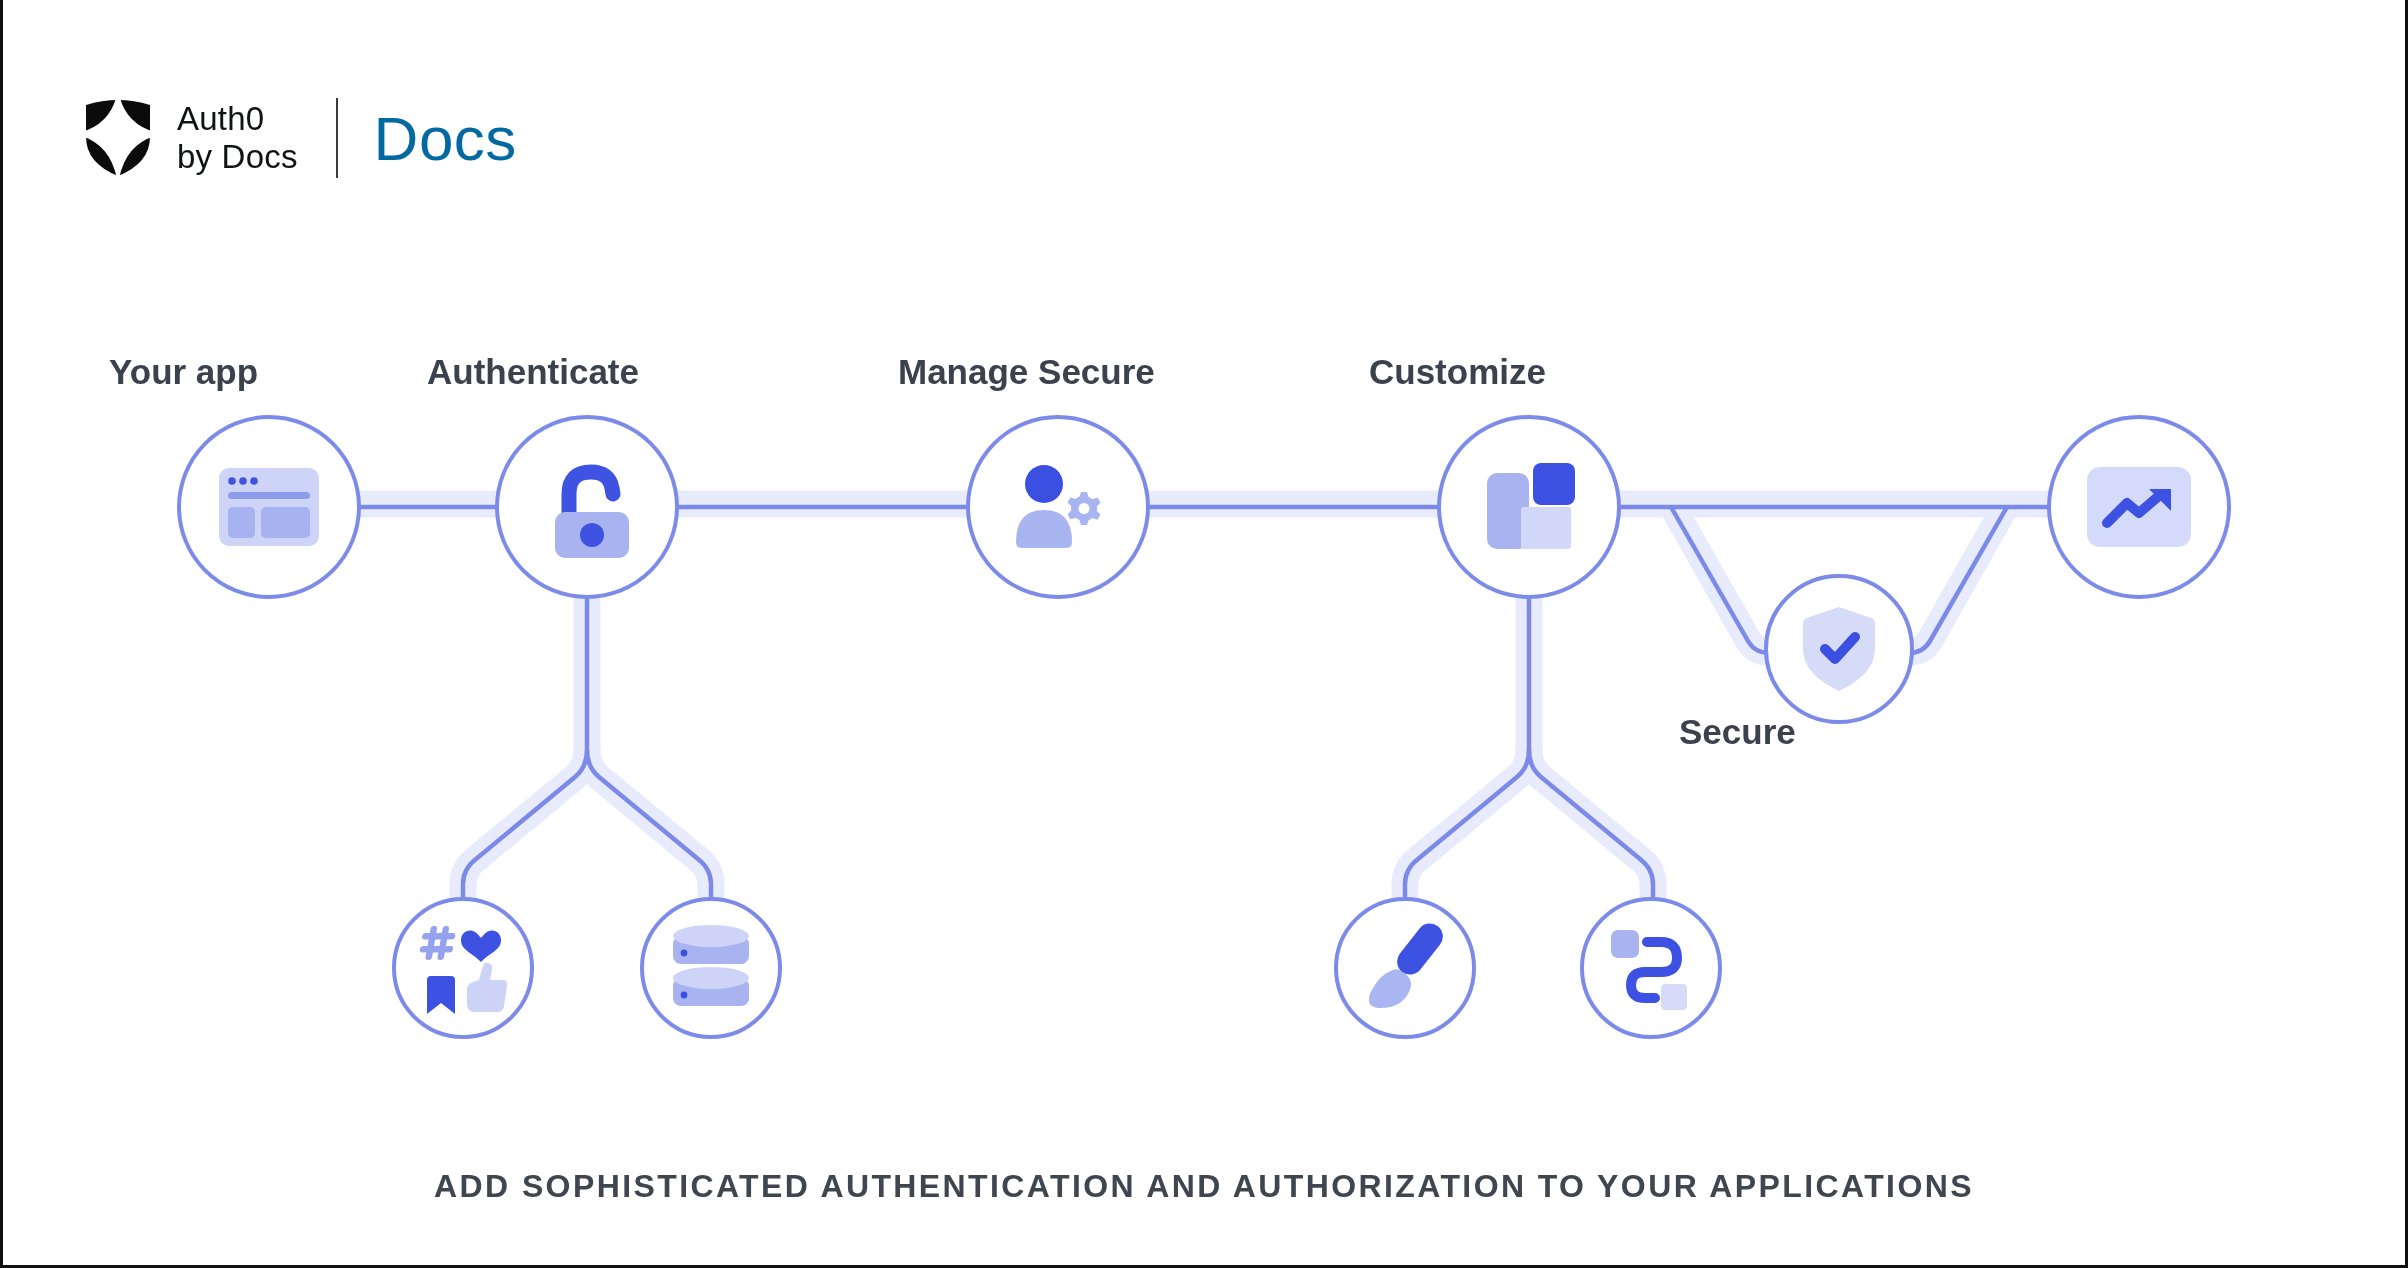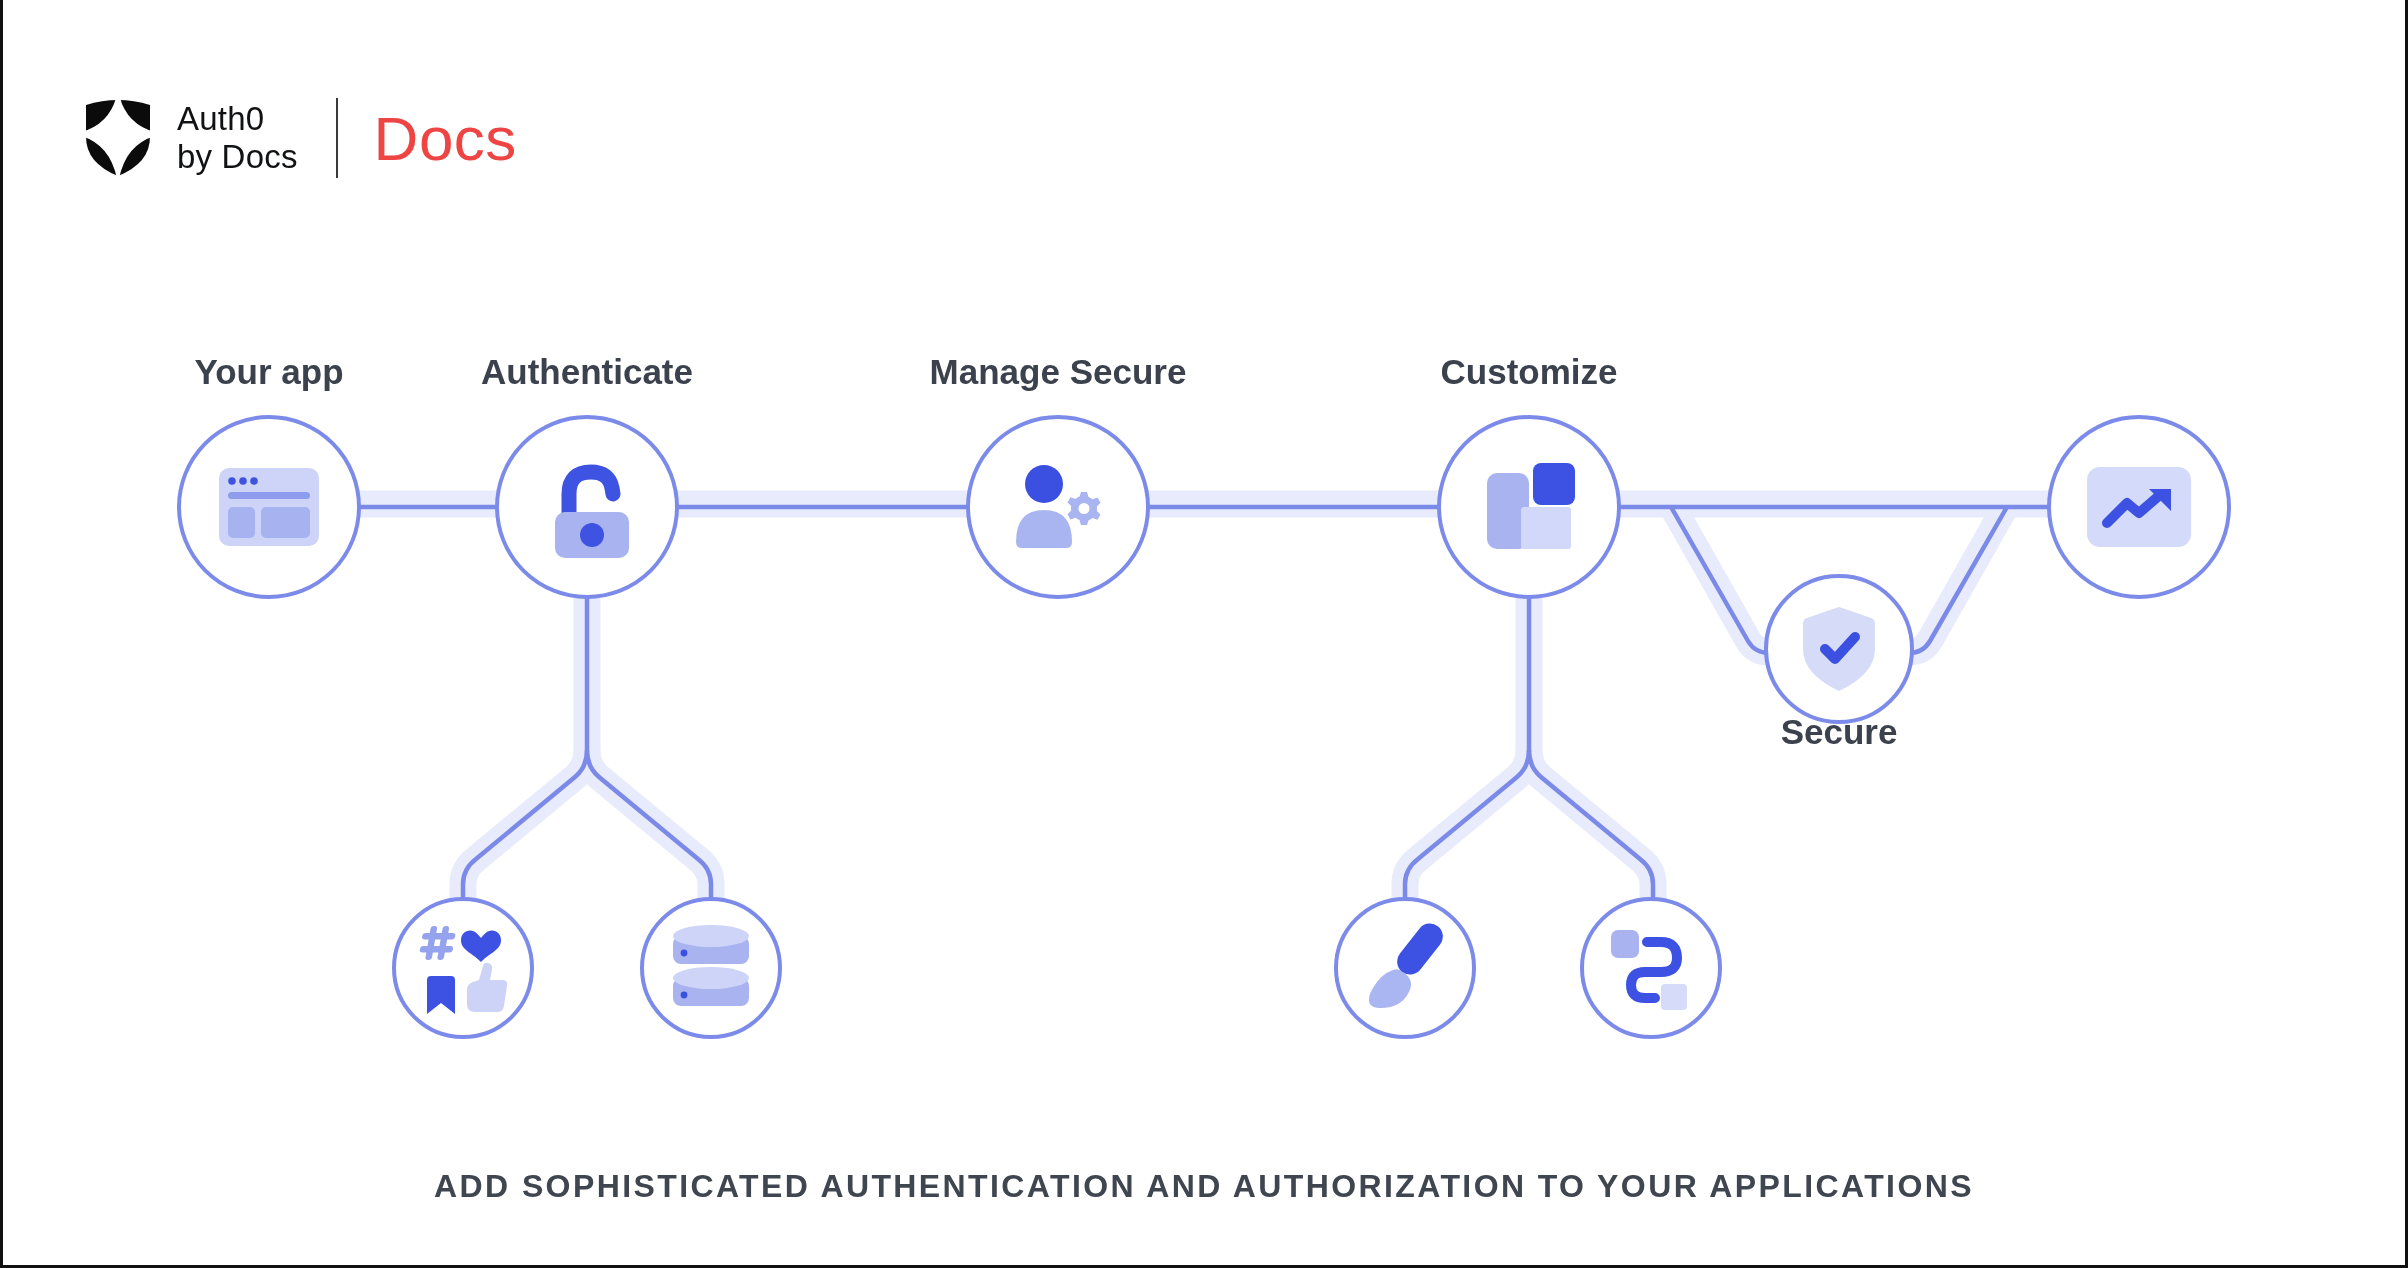--- a/index.html
+++ b/index.html
@@ -5,28 +5,28 @@
   html,body{margin:0;padding:0;background:#ffffff;}
   #frame{
     position:relative;width:2408px;height:1268px;background:#ffffff;overflow:hidden;
     border-left:3px solid #111;border-right:3px solid #111;border-bottom:3px solid #111;
     box-sizing:border-box;font-family:"Liberation Sans", sans-serif;
   }
   
   #logo{position:absolute;left:78px;top:84px;display:flex;align-items:center;margin-top:13px;}
   .brand-text{margin-left:22px;color:#101214;font-size:33px;line-height:38px;font-weight:500;letter-spacing:.2px;}
   .divider{width:2px;height:80px;background:#3a3a3a;margin-left:38px;}
-  .docs-text{margin-left:36px;color:#ef4444;font-size:62px;font-weight:400;letter-spacing:.5px;}
+  .docs-text{margin-left:36px;color:#0369a1;font-size:62px;font-weight:400;letter-spacing:.5px;}
   
   .node{position:absolute;background:#fff;border:4px solid #7c8be9;border-radius:50%;
         box-sizing:border-box;display:flex;align-items:center;justify-content:center;z-index:3;}
   .node.big{width:184px;height:184px;}
   .node.mid{width:150px;height:150px;}
   .node.small{width:142px;height:142px;}
-  .node-label{position:absolute;width:320px;text-align:center;color:#3b424d;
+  .node-label{position:absolute;width:320px;color:#3b424d;
               font-size:35px;font-weight:700;z-index:4;}
   #connectors{position:absolute;left:0;top:0;z-index:1;}
   #tagline{position:absolute;left:0;right:0;top:1168px;text-align:center;color:#3f4650;
            font-size:32px;font-weight:700;letter-spacing:2.4px;z-index:4;}
 </style>
 </head>
 <body>
 
 <div id="frame">
 

